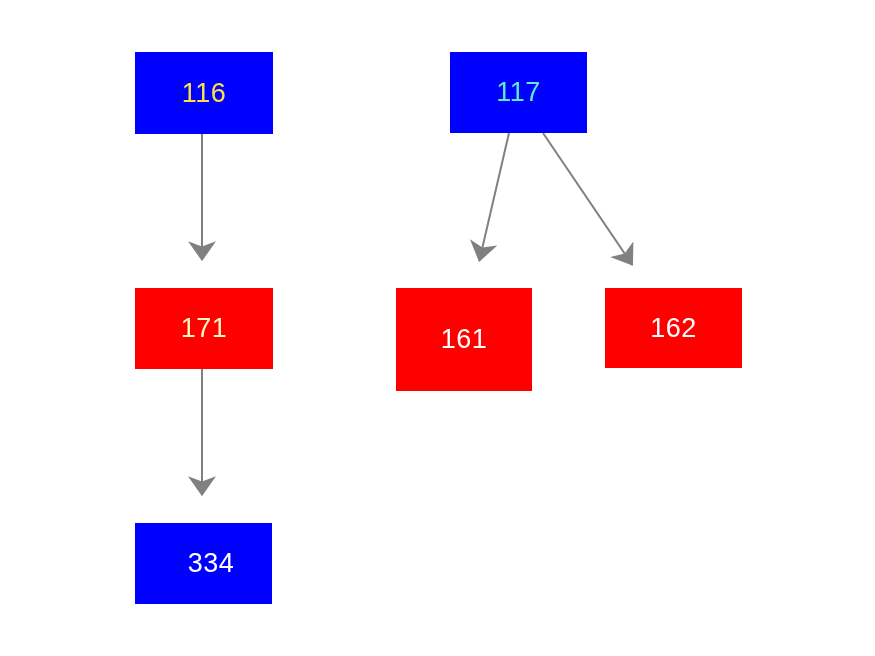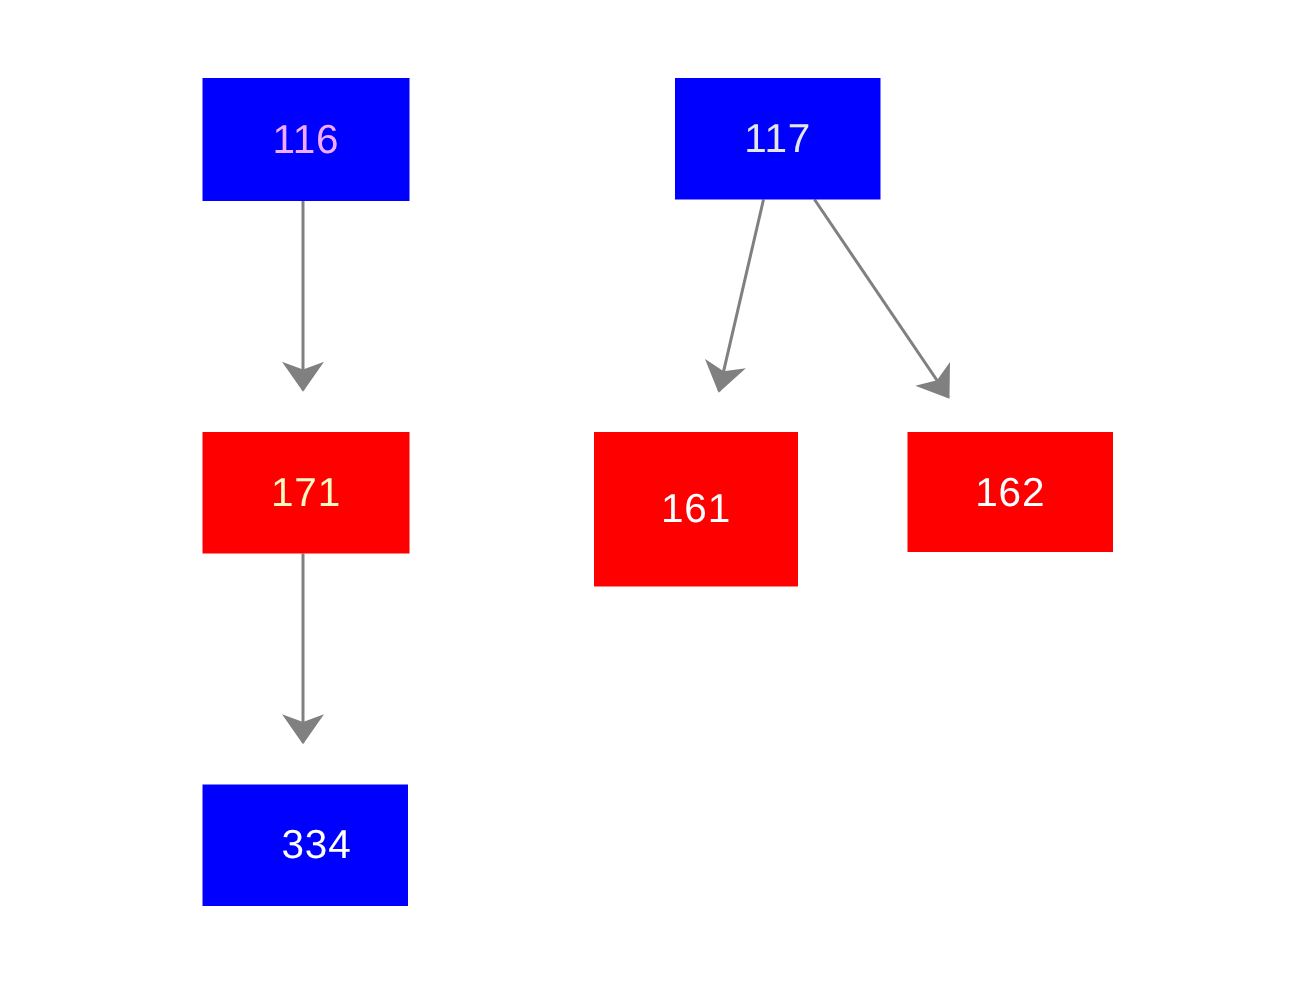--- a/index.html
+++ b/index.html
@@ -61,24 +61,24 @@
     <g id="edges-group">
         <line x1="202" y1="134" x2="202" y2="260" stroke="#808080" stroke-width="2" marker-end="url(#arrowhead)"></line>
         <line x1="202" y1="369" x2="202" y2="495" stroke="#808080" stroke-width="2" marker-end="url(#arrowhead)"></line>
         <line x1="509" y1="133" x2="479.3346132593187" y2="260.7259706890444" stroke="#808080" stroke-width="2" marker-end="url(#arrowhead)"></line>
         <line x1="543" y1="133" x2="632.2962519352536" y2="264.8182766663267" stroke="#808080" stroke-width="2" marker-end="url(#arrowhead)"></line>
       </g>
   </svg>
 
   <div id="nodes-group">
       <div class="node" style="left: 135px; top: 52px; width: 138px; height: 82px; background: rgb(0, 0, 255);">
-        <span class="node-label" style="color: #f0abfc;">116</span>
+        <span class="node-label" style="color: #fde047;">116</span>
       </div>
       <div class="node" style="left: 450px; top: 52px; width: 137px; height: 81px; background: rgb(0, 0, 255);">
-        <span class="node-label" style="color: #e5e5e5;">117</span>
+        <span class="node-label" style="color: #5eead4;">117</span>
       </div>
       <div class="node" style="left: 135px; top: 288px; width: 138px; height: 81px; background: rgb(255, 0, 0);">
         <span class="node-label" style="color: #fef9c3;">171</span>
       </div>
       <div class="node" style="left: 396px; top: 288px; width: 136px; height: 103px; background: rgb(255, 0, 0);">
         <span class="node-label" style="color: rgb(255, 255, 255);">161</span>
       </div>
       <div class="node" style="left: 605px; top: 288px; width: 137px; height: 80px; background: rgb(255, 0, 0); justify-content: center;">
         <span class="node-label" style="color: rgb(255, 255, 255);">162</span>
       </div>

